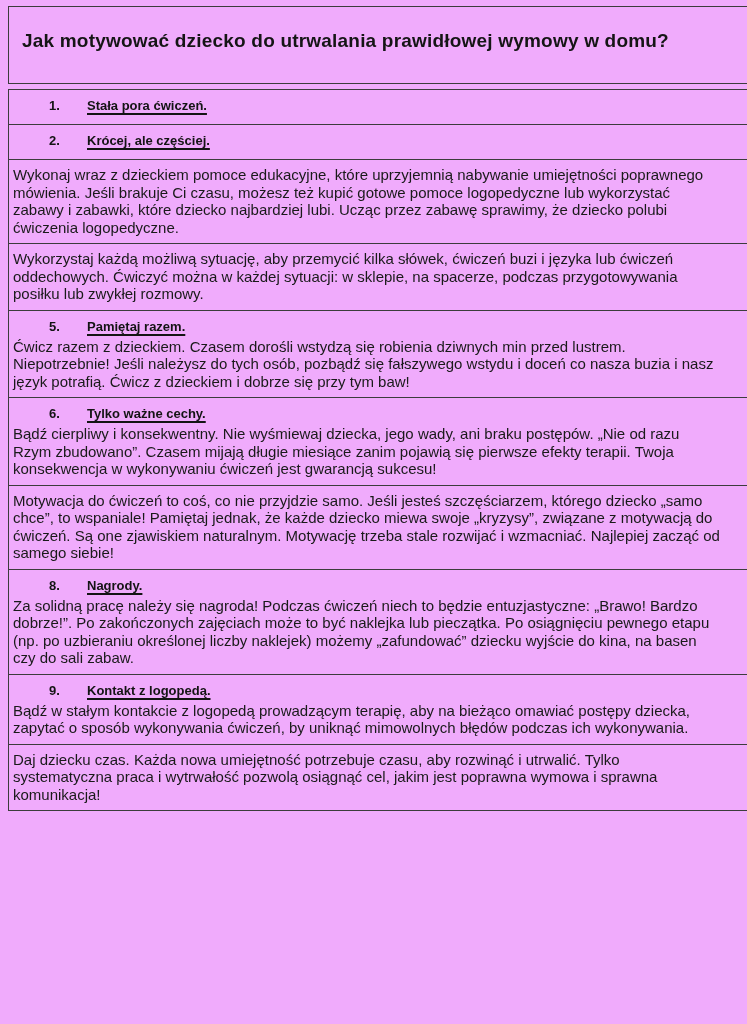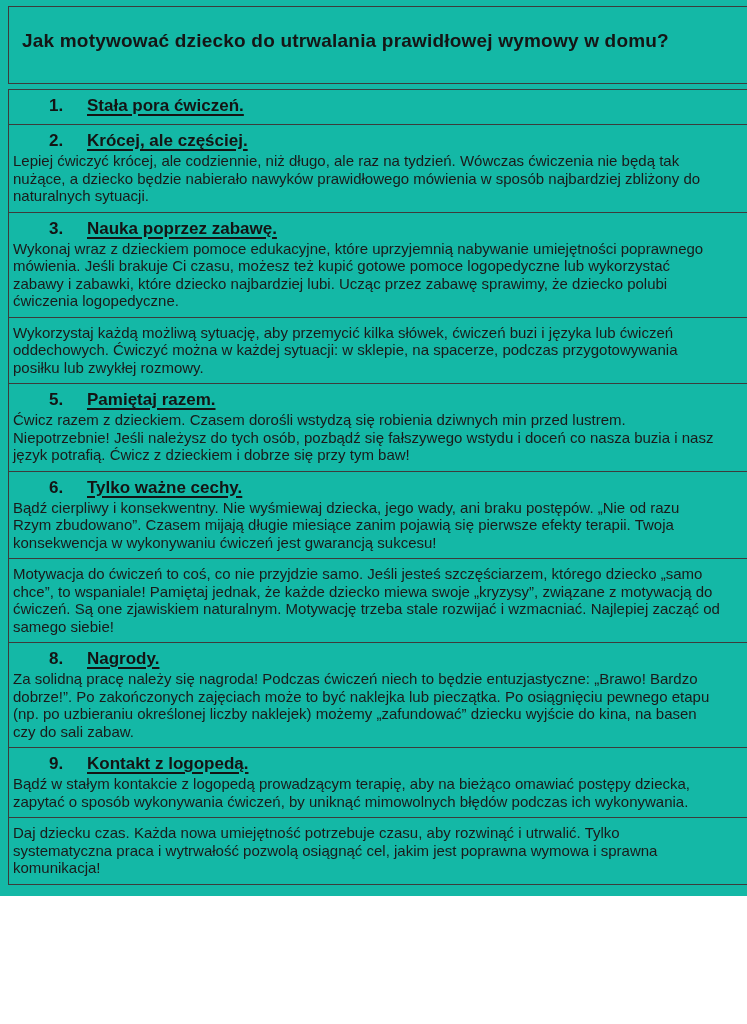--- a/index.html
+++ b/index.html
@@ -3,23 +3,23 @@
 <meta charset="utf-8">
 <style>
   html, body {
     margin: 0;
     padding: 0;
     background: #ffffff;
   }
   .page {
     position: relative;
     width: 747px;
-    height: 896px;
+    height: 1024px;
     overflow: hidden;
-    background: #14b8a6;
+    background: #f0abfc;
     font-family: "Liberation Sans", "DejaVu Sans", sans-serif;
     color: #161616;
   }
   
   .title-box {
     box-sizing: border-box;
     margin: 6px 0 0 8px;
     width: 762px;
     height: 78px;
     border: 1.6px solid #3c3c3c;
@@ -41,21 +41,21 @@
     border: 1.6px solid #3c3c3c;
     border-right: none;
   }
   .section {
     box-sizing: border-box;
     border-top: 1.6px solid #3c3c3c;
     padding: 6px 50px 7px 4px;
   }
   .section:first-child { border-top: none; }
   .heading {
-    font-size: 17px;
+    font-size: 13px;
     font-weight: bold;
     line-height: 19px;
     padding-left: 36px;
     margin-bottom: 2px;
     color: #141414;
   }
   .num {
     display: inline-block;
     min-width: 38px;
   }
@@ -82,27 +82,23 @@
   <section class="section">
     <div class="heading">
       <span class="num">1.</span><span class="htext">Stała pora ćwiczeń.</span>
     </div>
   </section>
 
   <section class="section">
     <div class="heading">
       <span class="num">2.</span><span class="htext">Krócej, ale częściej.</span>
     </div>
-    <p class="body-text">Lepiej ćwiczyć krócej, ale codziennie, niż długo, ale raz na tydzień. Wówczas ćwiczenia nie będą tak nużące, a dziecko będzie nabierało nawyków prawidłowego mówienia w sposób najbardziej zbliżony do naturalnych sytuacji.</p>
   </section>
 
   <section class="section">
-    <div class="heading">
-      <span class="num">3.</span><span class="htext">Nauka poprzez zabawę.</span>
-    </div>
     <p class="body-text">Wykonaj wraz z dzieckiem pomoce edukacyjne, które uprzyjemnią nabywanie umiejętności poprawnego mówienia. Jeśli brakuje Ci czasu, możesz też kupić gotowe pomoce logopedyczne lub wykorzystać zabawy i zabawki, które dziecko najbardziej lubi. Ucząc przez zabawę sprawimy, że dziecko polubi ćwiczenia logopedyczne.</p>
   </section>
 
   <section class="section">
     <p class="body-text">Wykorzystaj każdą możliwą sytuację, aby przemycić kilka słówek, ćwiczeń buzi i języka lub ćwiczeń oddechowych. Ćwiczyć można w każdej sytuacji: w sklepie, na spacerze, podczas przygotowywania posiłku lub zwykłej rozmowy.</p>
   </section>
 
   <section class="section">
     <div class="heading">
       <span class="num">5.</span><span class="htext">Pamiętaj razem.</span>

